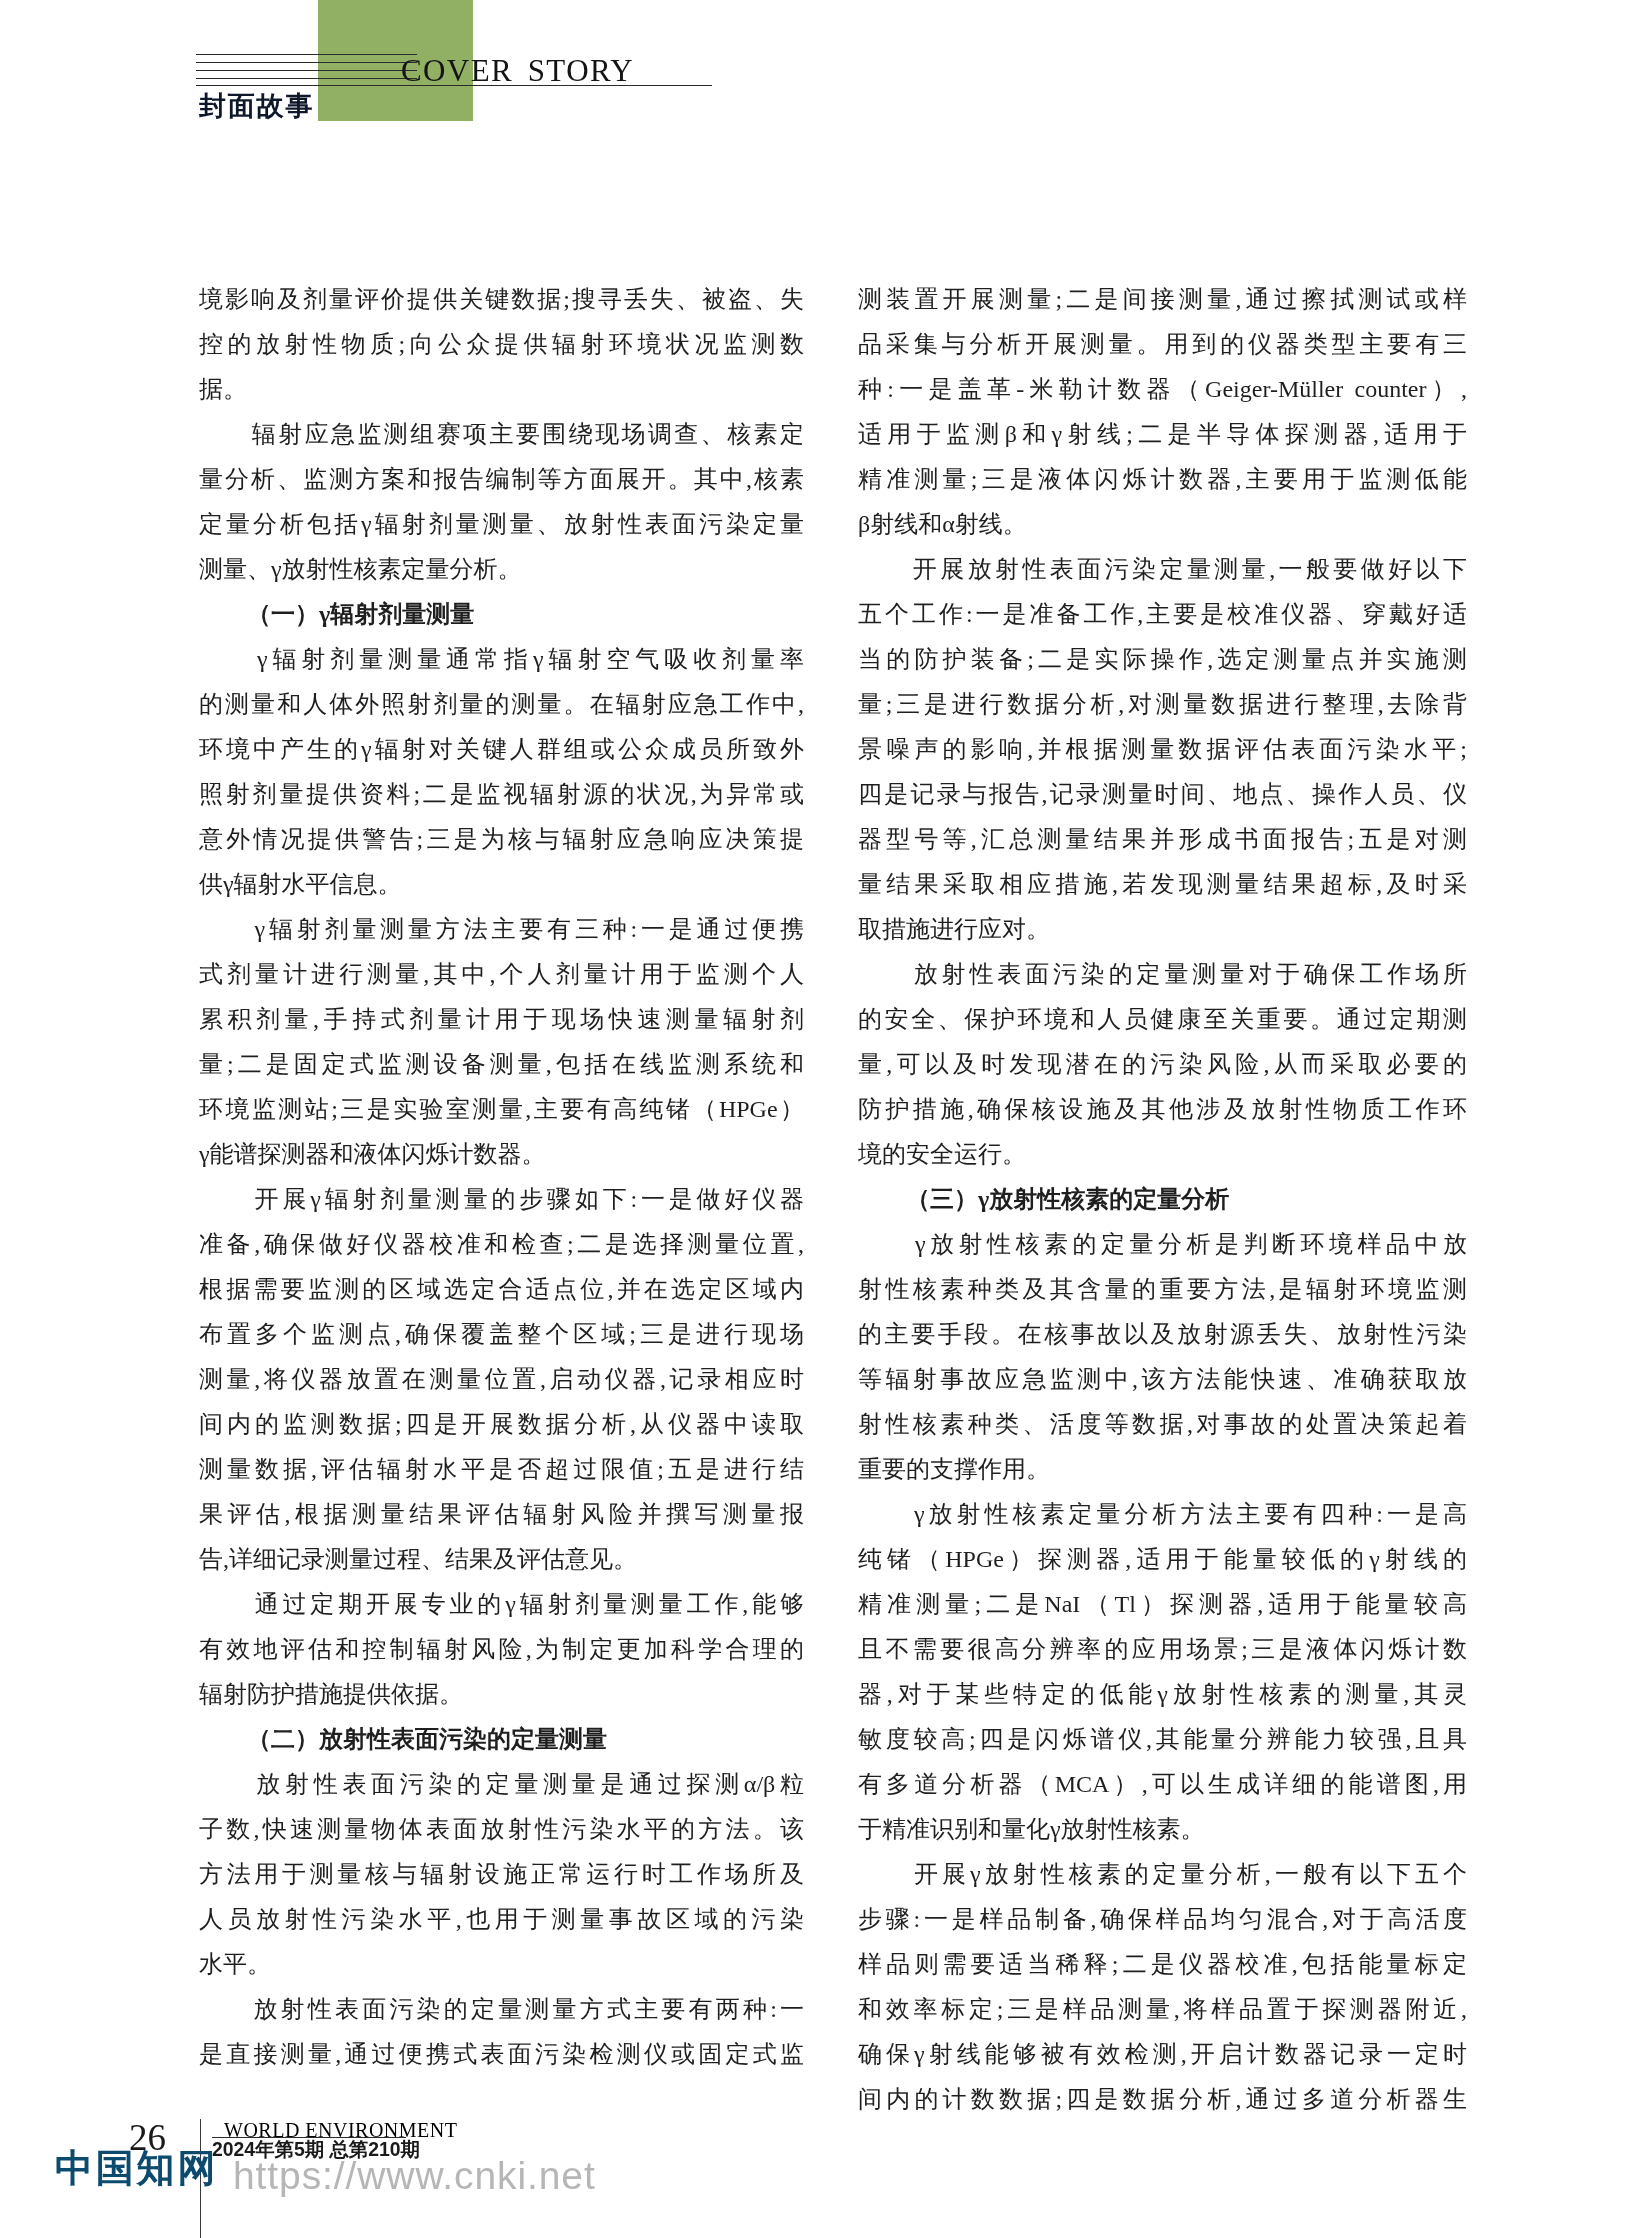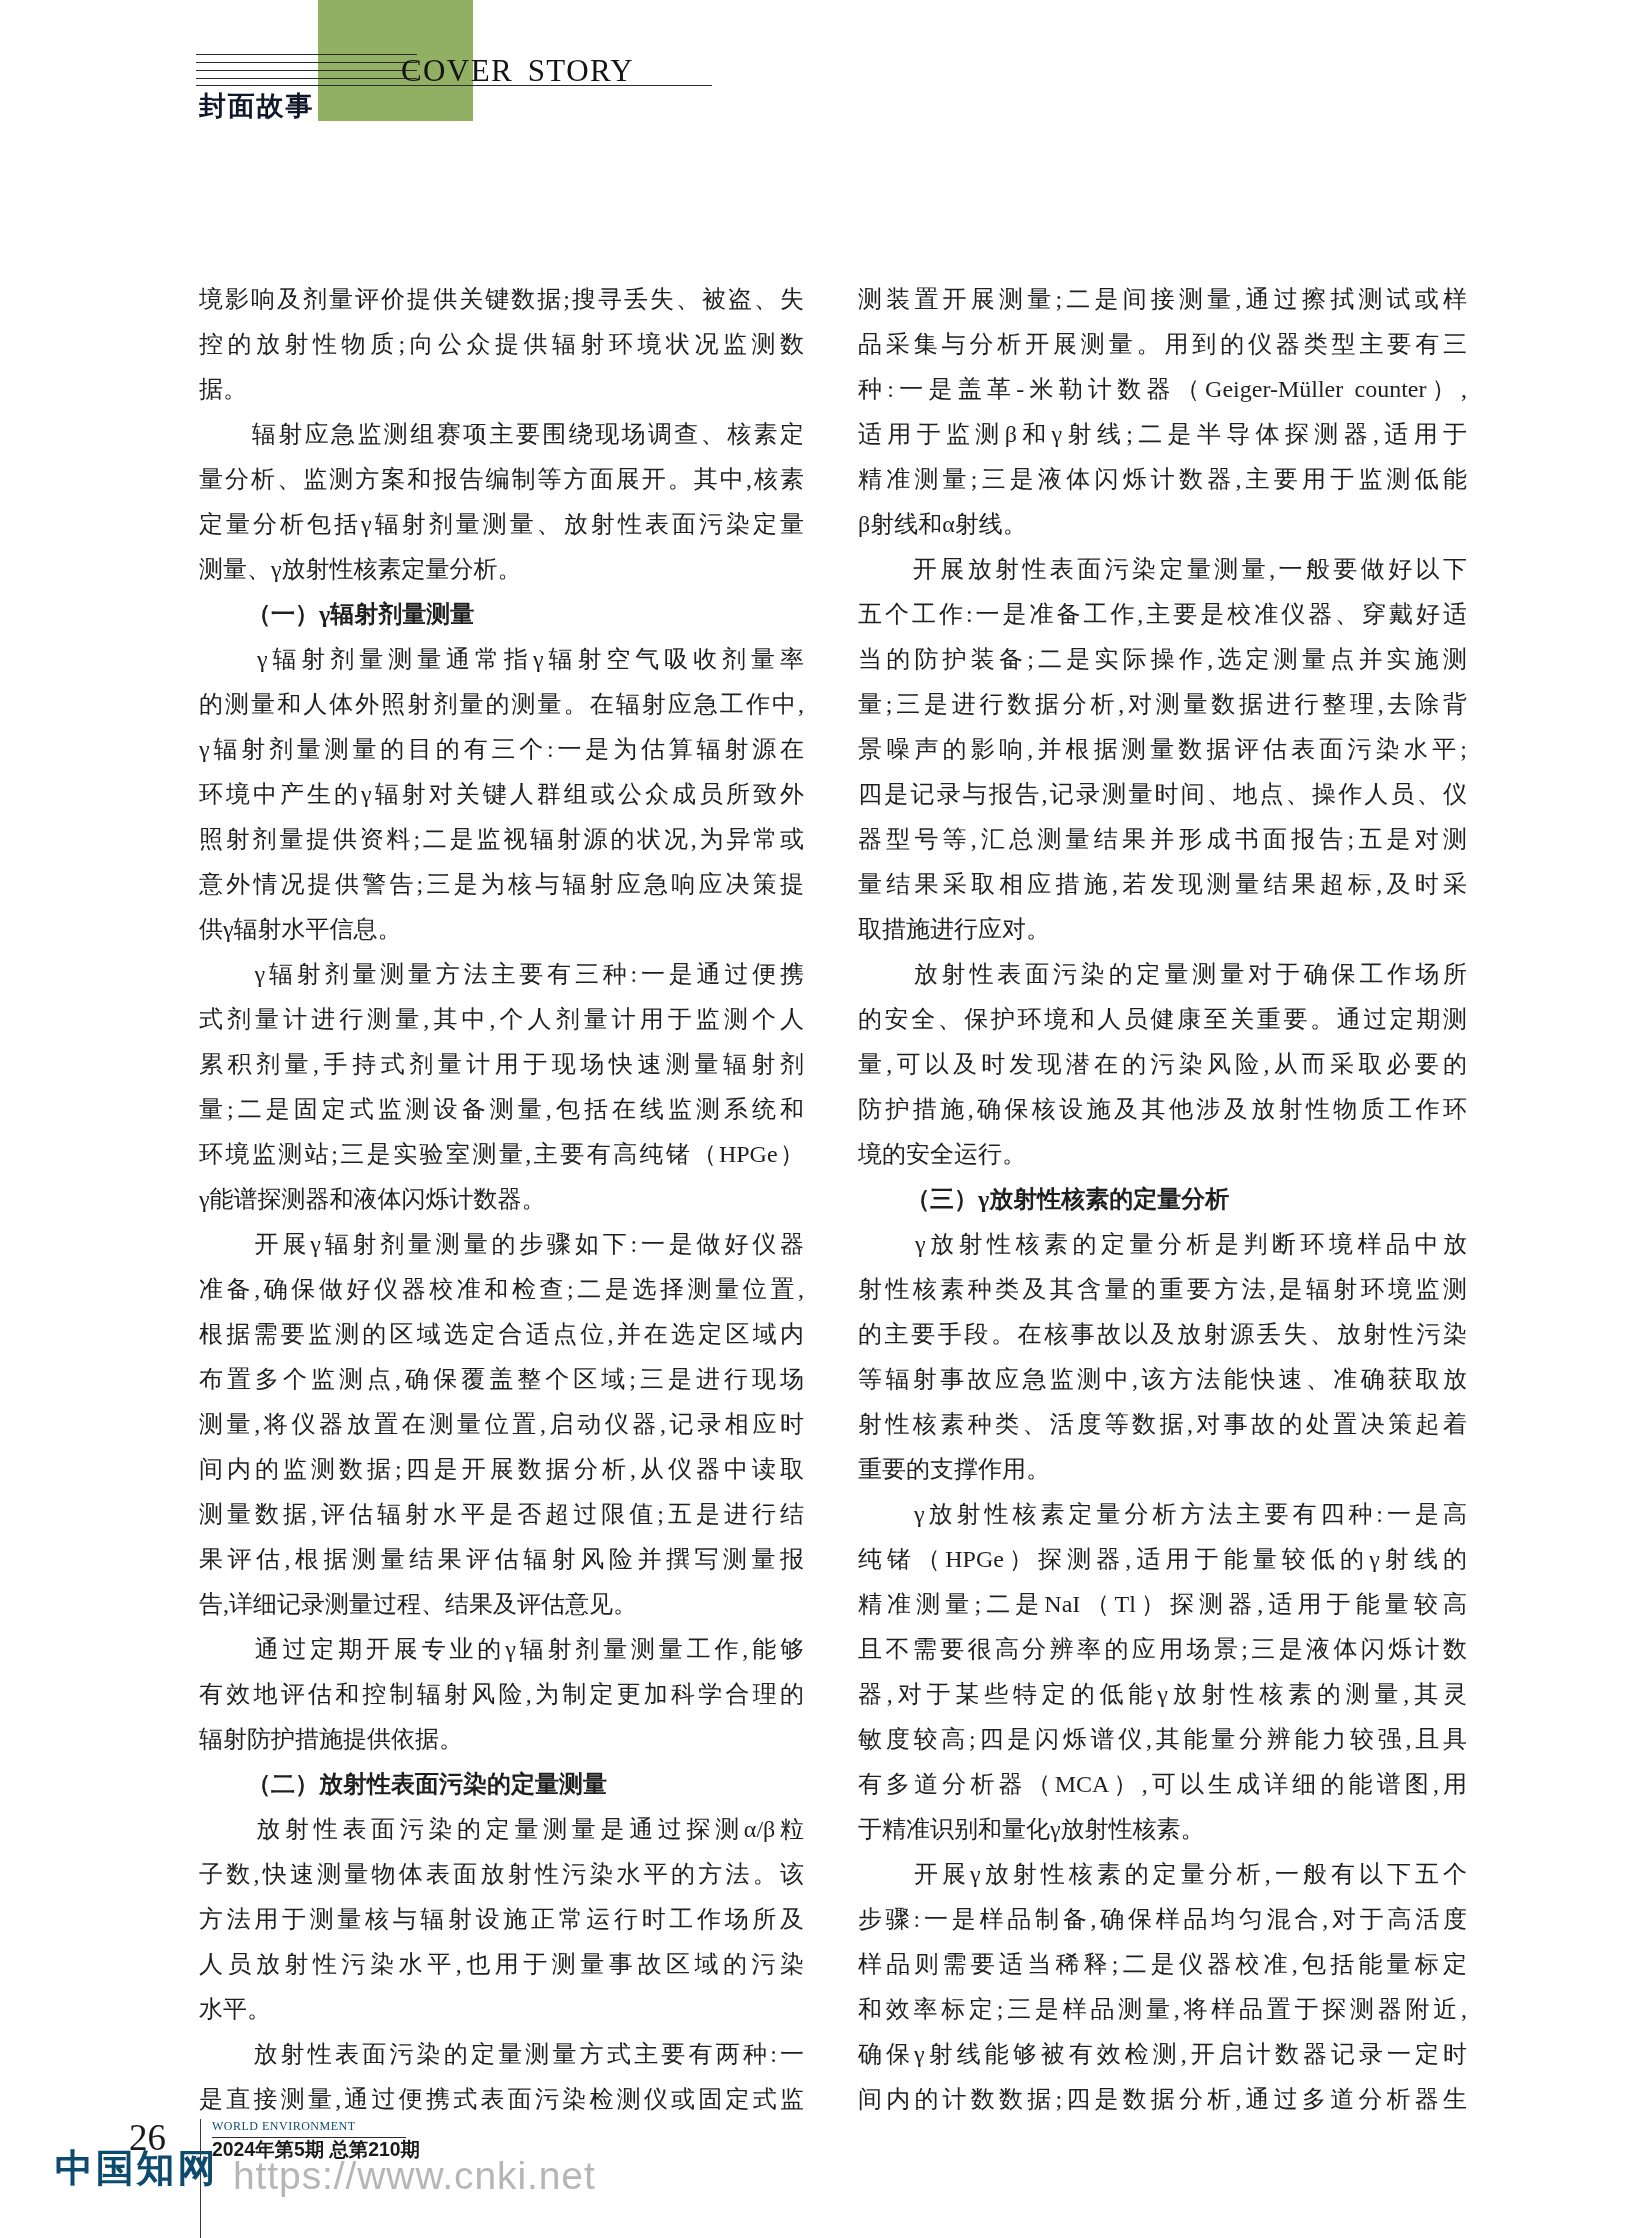--- a/index.html
+++ b/index.html
@@ -47,22 +47,22 @@
   }
   .ln.e,.ln.h{text-align-last:left;}
   .ln.h{font-weight:700;}
   
   .footer-pageno{
     position:absolute;left:129px;top:2119px;width:51px;
     font-size:37px;color:#1a1a1a;line-height:1;
   }
   .footer-vline{position:absolute;left:200px;top:2119px;width:1.4px;height:120px;background:#3a3a3a;}
   .journal-name{
-    position:absolute;left:212px;top:2120px;
-    font-size:12px;letter-spacing:0.5px;color:#0c4a6e;white-space:nowrap;line-height:1;
+    position:absolute;left:224px;top:2120px;
+    font-size:20px;letter-spacing:0.5px;color:#000000;white-space:nowrap;line-height:1;
   }
   .journal-rule{position:absolute;left:212px;top:2137px;width:194px;height:1.4px;background:#2b2b2b;}
   .issue-info{
     position:absolute;left:212px;top:2140px;
     font-family:"Liberation Sans","DejaVu Sans",sans-serif;
     font-weight:700;font-size:19.4px;color:#1a1a1a;white-space:nowrap;line-height:1;
   }
   .wm-zh{
     position:absolute;left:55px;top:2152px;
     font-family:Liberation Mono, monospace;
@@ -93,21 +93,20 @@
       <div class="ln j">境影响及剂量评价提供关键数据;搜寻丢失、被盗、失</div>
       <div class="ln j">控的放射性物质;向公众提供辐射环境状况监测数</div>
       <div class="ln e">据。</div>
       <div class="ln j">　　辐射应急监测组赛项主要围绕现场调查、核素定</div>
       <div class="ln j">量分析、监测方案和报告编制等方面展开。其中,核素</div>
       <div class="ln j">定量分析包括γ辐射剂量测量、放射性表面污染定量</div>
       <div class="ln e">测量、γ放射性核素定量分析。</div>
       <div class="ln h">　　（一）γ辐射剂量测量</div>
       <div class="ln j">　　γ辐射剂量测量通常指γ辐射空气吸收剂量率</div>
       <div class="ln j">的测量和人体外照射剂量的测量。在辐射应急工作中,</div>
-      <div class="ln j">γ辐射剂量测量的目的有三个:一是为估算辐射源在</div>
       <div class="ln j">环境中产生的γ辐射对关键人群组或公众成员所致外</div>
       <div class="ln j">照射剂量提供资料;二是监视辐射源的状况,为异常或</div>
       <div class="ln j">意外情况提供警告;三是为核与辐射应急响应决策提</div>
       <div class="ln e">供γ辐射水平信息。</div>
       <div class="ln j">　　γ辐射剂量测量方法主要有三种:一是通过便携</div>
       <div class="ln j">式剂量计进行测量,其中,个人剂量计用于监测个人</div>
       <div class="ln j">累积剂量,手持式剂量计用于现场快速测量辐射剂</div>
       <div class="ln j">量;二是固定式监测设备测量,包括在线监测系统和</div>
       <div class="ln j">环境监测站;三是实验室测量,主要有高纯锗（HPGe）</div>
       <div class="ln e">γ能谱探测器和液体闪烁计数器。</div>

